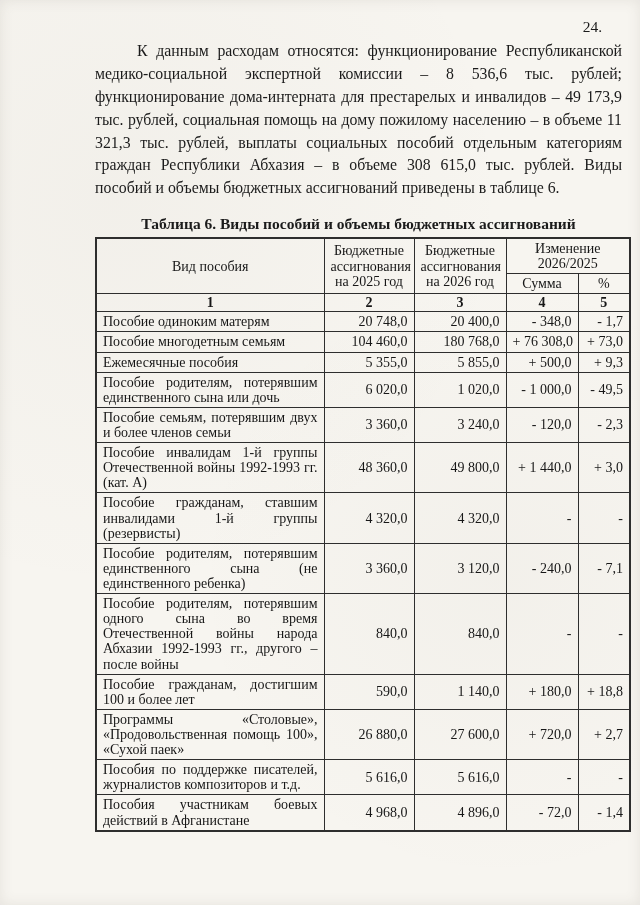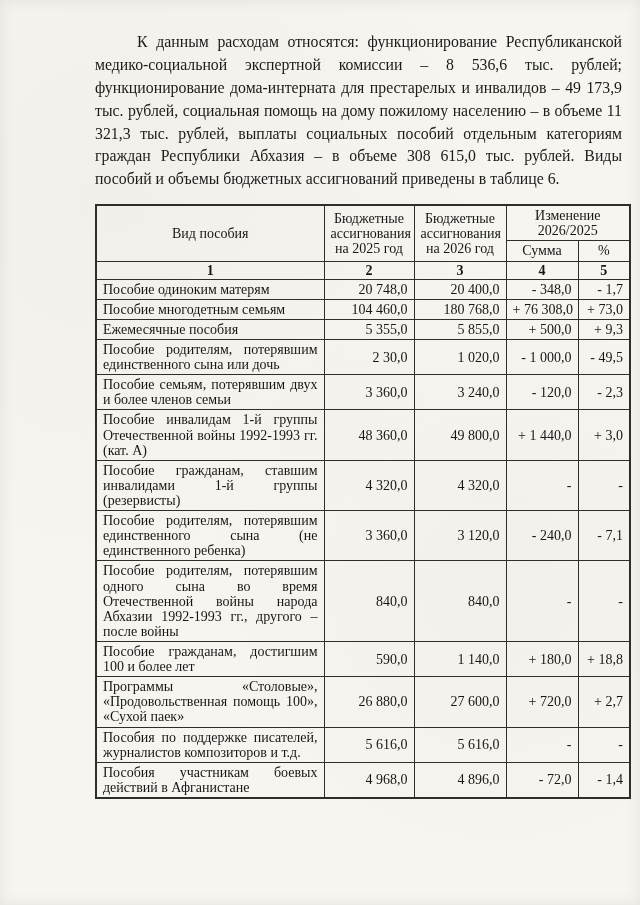--- a/index.html
+++ b/index.html
@@ -22,21 +22,21 @@
     color: #1b1b1b;
     padding: 18px 18px 0 95px;
     overflow: hidden;
   }
   .page-number {
     text-align: right;
     padding-right: 20px;
     font-size: 15.5px;
   }
   .body-text {
-    margin: 13px 0 13px 0;
+    margin: 4px 0 13px 0;
     font-size: 15.8px;
     line-height: 1.45;
     text-align: justify;
     text-indent: 42px;
   }
   .table-title {
     text-align: center;
     font-weight: bold;
     font-size: 15.5px;
     line-height: 1.4;
@@ -90,24 +90,26 @@
   .col-2025  { width: 90px; }
   .col-2026  { width: 92px; }
   .col-sum   { width: 72px; }
   .col-pct   { width: 52px; }
 </style>
 </head>
 <body>
 
 <div class="page">
 
+  <div class="page-number">24.</div>
 
   <p class="body-text">К данным расходам относятся: функционирование Республиканской медико-социальной экспертной комиссии – 8 536,6 тыс. рублей; функционирование дома-интерната для престарелых и инвалидов – 49 173,9 тыс. рублей, социальная помощь на дому пожилому населению – в объеме 11 321,3 тыс. рублей, выплаты социальных пособий отдельным категориям граждан Республики Абхазия – в объеме 308 615,0 тыс. рублей. Виды пособий и объемы бюджетных ассигнований приведены в таблице 6.</p>
 
   <div class="table-title">
+    <div>Таблица 6. Виды пособий и объемы бюджетных ассигнований</div>
   </div>
 
 
   <table class="benefits">
     <colgroup>
       <col class="col-name">
         <col class="col-2025">
         <col class="col-2026">
         <col class="col-sum">
         <col class="col-pct">
@@ -148,21 +150,21 @@
       </tr>
       <tr>
         <td class="name">Ежемесячные пособия</td>
         <td class="num">5 355,0</td>
         <td class="num">5 855,0</td>
         <td class="num">+ 500,0</td>
         <td class="num">+ 9,3</td>
       </tr>
       <tr>
         <td class="name">Пособие родителям, потерявшим единственного сына или дочь</td>
-        <td class="num">2 30,0</td>
+        <td class="num">6 020,0</td>
         <td class="num">1 020,0</td>
         <td class="num">- 1 000,0</td>
         <td class="num">- 49,5</td>
       </tr>
       <tr>
         <td class="name">Пособие семьям, потерявшим двух и более членов семьи</td>
         <td class="num">3 360,0</td>
         <td class="num">3 240,0</td>
         <td class="num">- 120,0</td>
         <td class="num">- 2,3</td>

